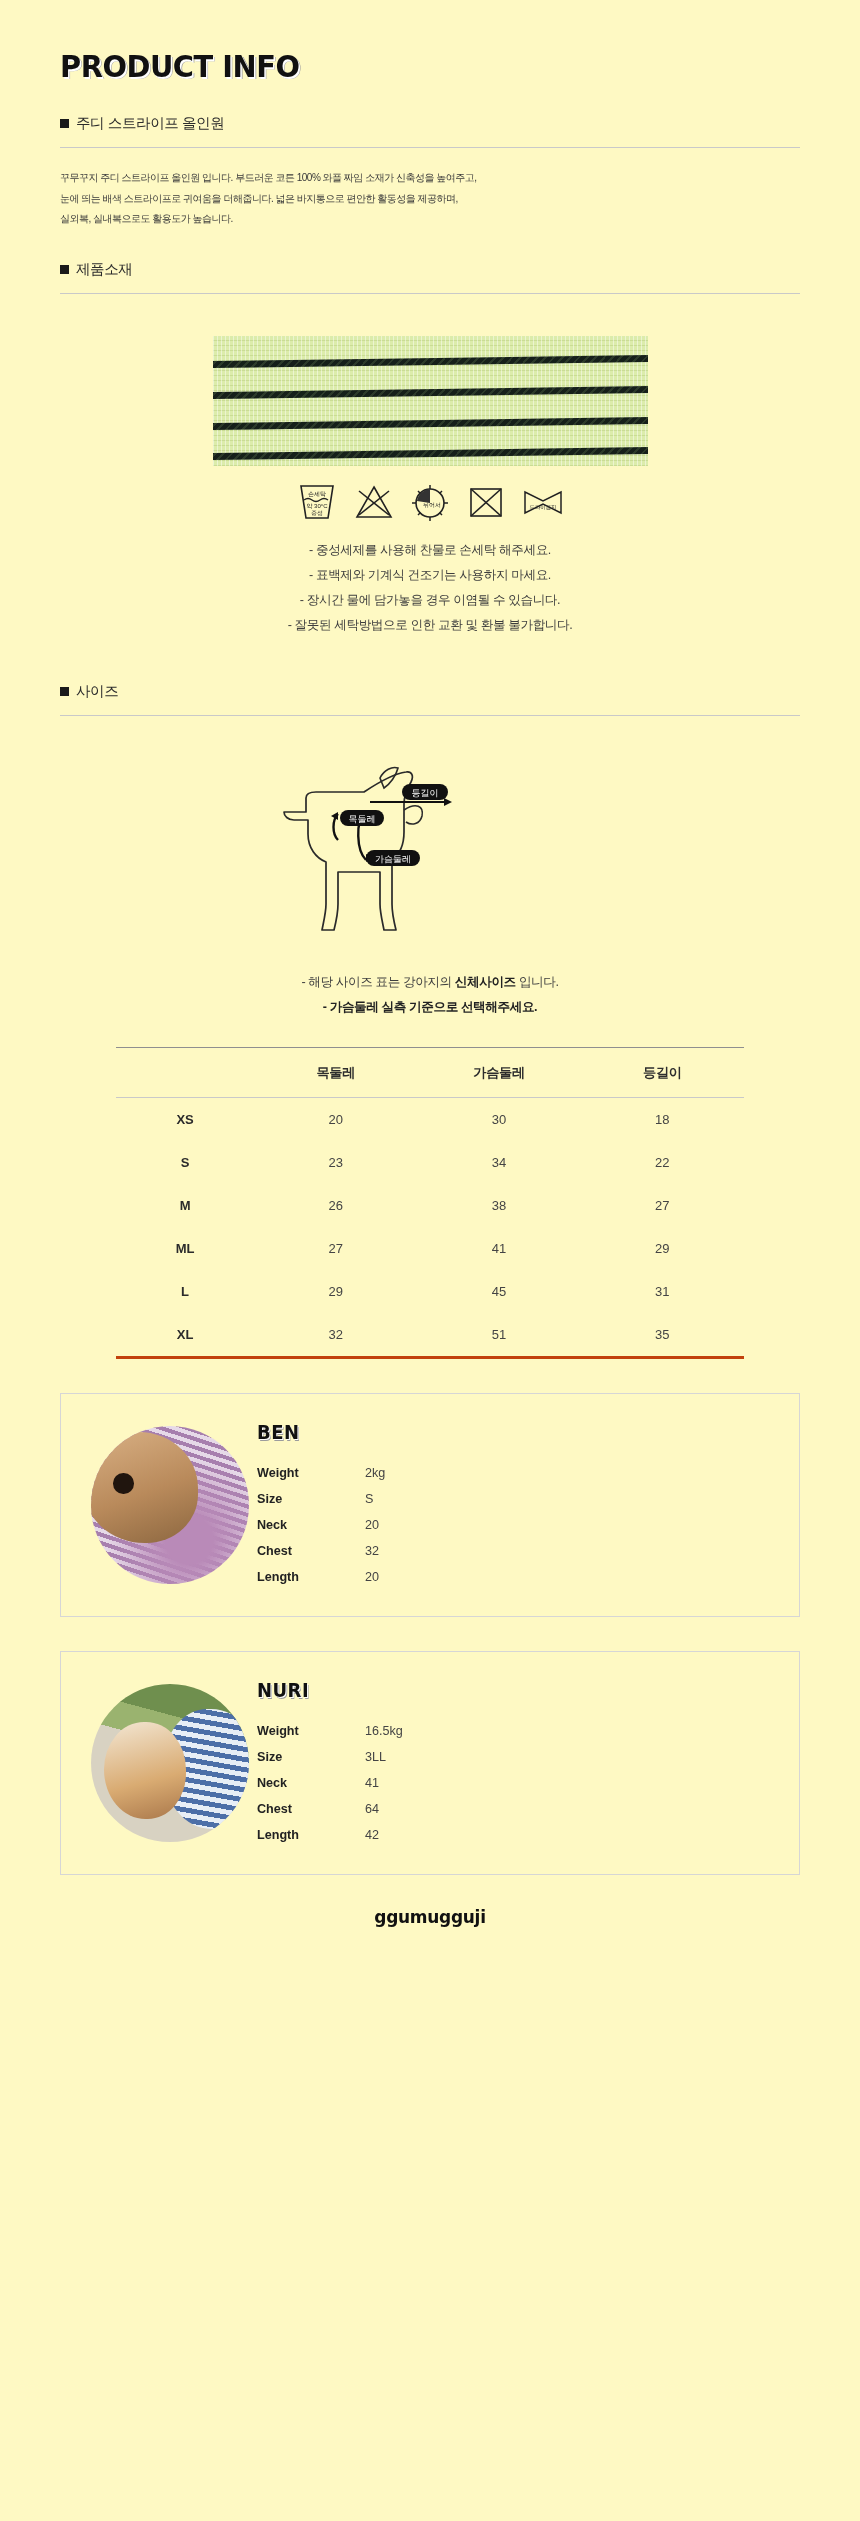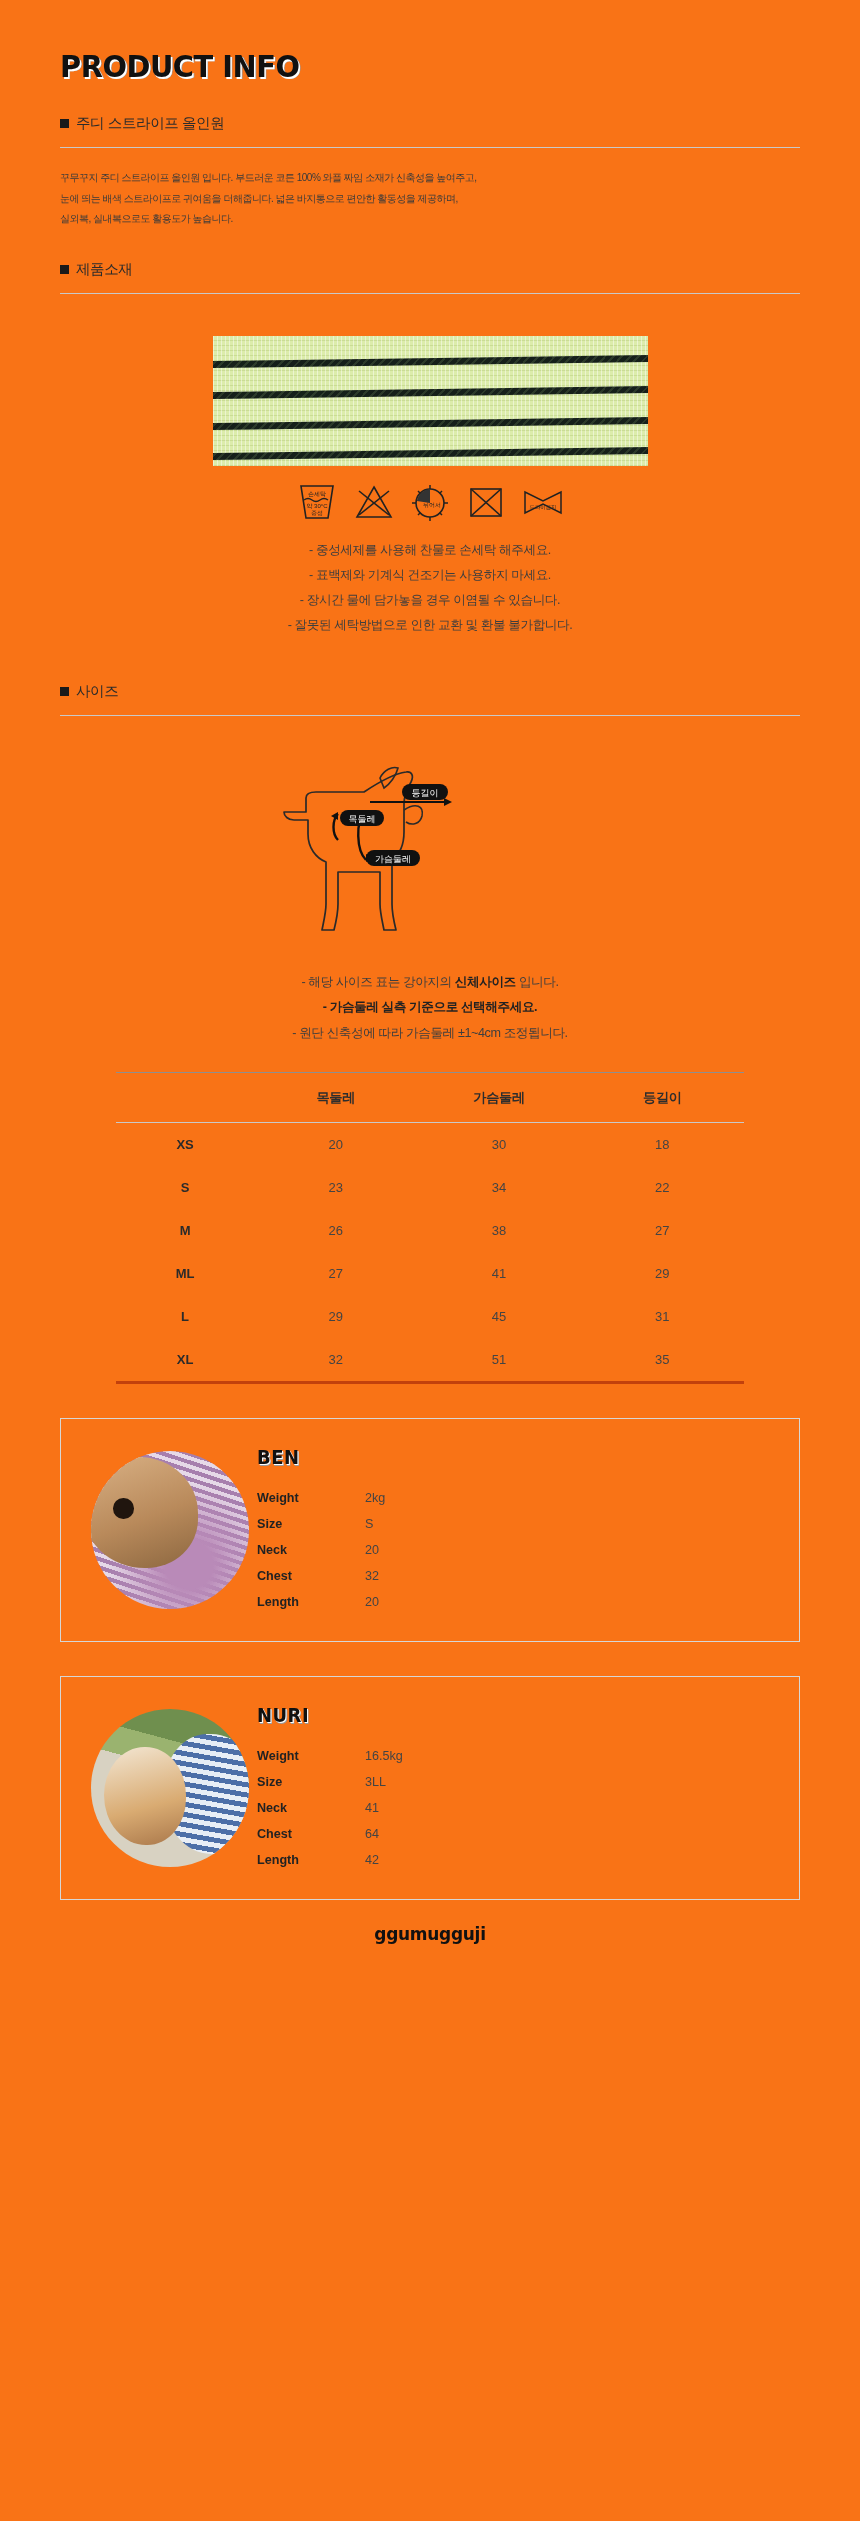--- a/index.html
+++ b/index.html
@@ -5,21 +5,21 @@
   * { box-sizing: border-box; margin: 0; padding: 0; }
   html, body {
     width: 860px;
     background: #ffffff;
     font-family: "Liberation Sans", "DejaVu Sans", sans-serif;
     color: #333;
   }
   .page {
     width: 860px;
     min-height: 2521px;
-    background: #f97316;
+    background: #fef9c3;
     position: relative;
     padding: 0;
   }
   .inner { width: 740px; margin: 0 auto; }
 
   
   .title-wrap { padding-top: 48px; }
   .main-title {
     font-family: "DejaVu Sans", sans-serif;
     font-size: 31px;
@@ -241,21 +241,21 @@
   table.spec td { padding: 6px 0; }
   table.spec td.k {
     font-weight: bold;
     color: #222;
     width: 108px;
   }
   table.spec td.v { color: #444; }
 
   
   .brand-footer {
-    margin-top: 24px;
+    margin-top: 32px;
     padding-bottom: 44px;
     text-align: center;
   }
   .brand-logo {
     font-family: "DejaVu Sans", sans-serif;
     font-size: 17px;
     font-weight: 900;
     color: #111;
     letter-spacing: -0.3px;
   }
@@ -390,21 +390,20 @@
         </g>
         <g>
           <rect x="122" y="30" width="46" height="16" rx="8" fill="#111"></rect>
           <text x="145" y="42" font-size="9" text-anchor="middle" fill="#fff" font-family="'Liberation Sans',sans-serif">등길이</text>
         </g>
       </svg>
 
       <div class="size-notes">
         <div>- 해당 사이즈 표는 강아지의 <b>신체사이즈</b> 입니다.</div>
         <div><b>- 가슴둘레 실측 기준으로 선택해주세요.</b></div>
-        <div>- 원단 신축성에 따라 가슴둘레 ±1~4cm 조정됩니다.</div>
       </div>
     </div>
 
     <table class="size-table">
       <colgroup>
         <col class="c-sz">
           <col class="c-d">
           <col class="c-d">
           <col class="c-d">
       </colgroup>

